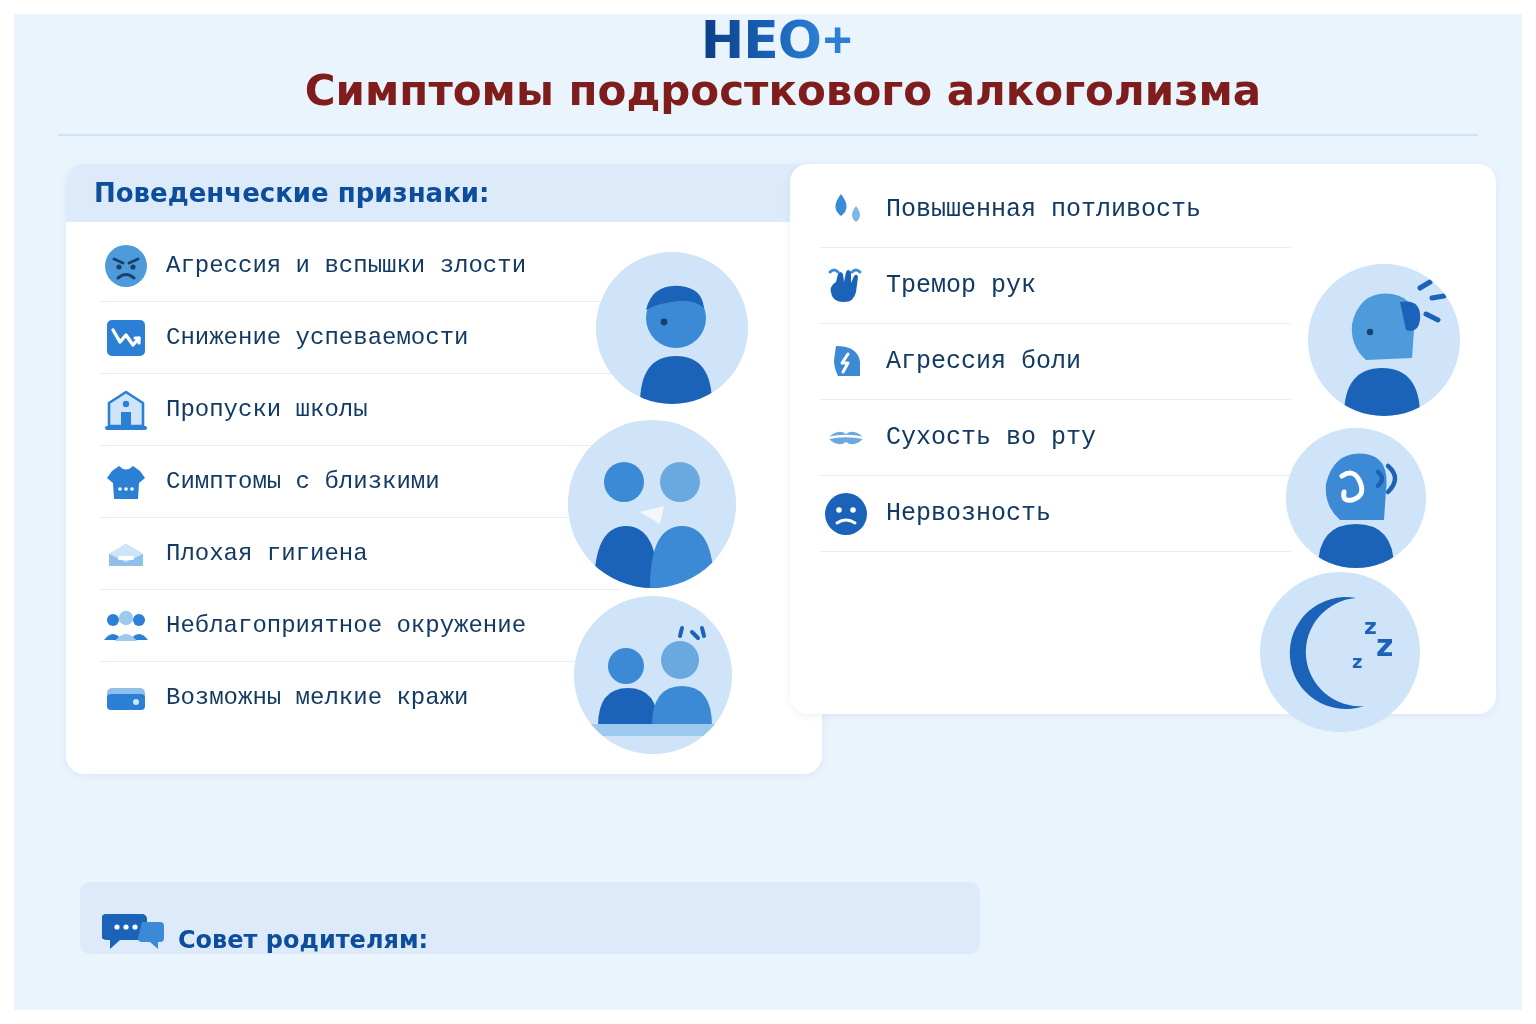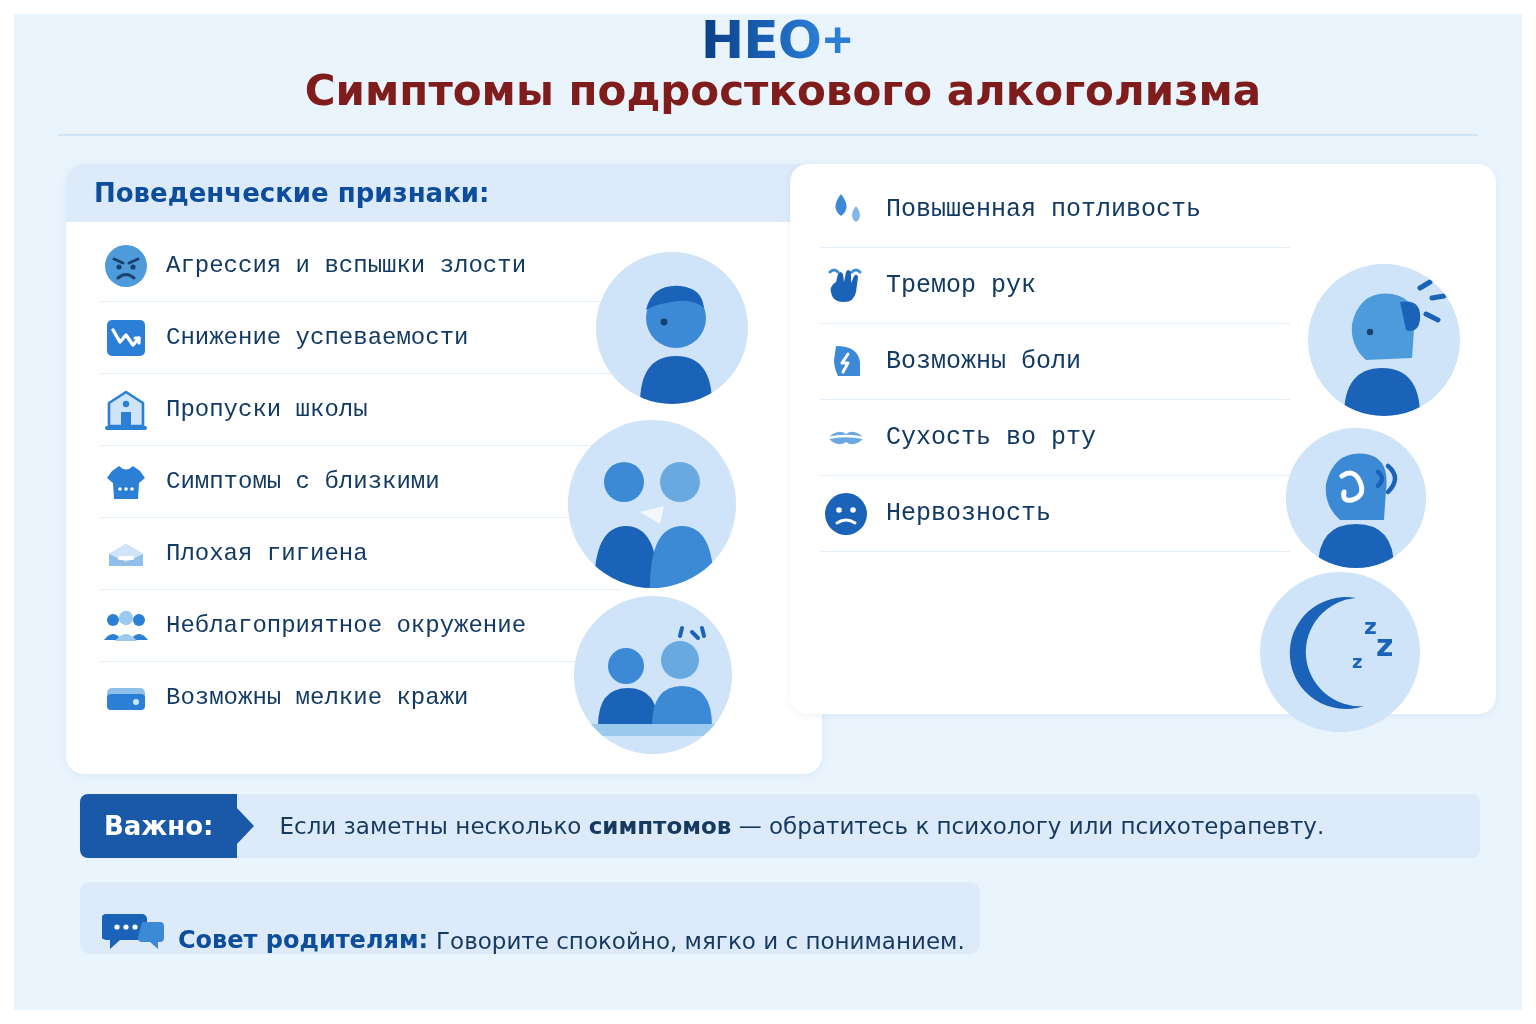--- a/index.html
+++ b/index.html
@@ -395,21 +395,21 @@
         <span class="row-label">Тремор рук</span>
       </li>
 
       <li class="row">
         <span class="row-icon">
           <svg width="48" height="48" viewBox="0 0 48 48">
             <path d="M14 8 Q36 8 38 24 L38 38 L16 38 Q12 30 12 22 Z" fill="#3c8ad6"></path>
             <path d="M26 16 l-6 9 h6 l-5 9" stroke="#ffffff" stroke-width="3" fill="none" stroke-linecap="round" stroke-linejoin="round"></path>
           </svg>
         </span>
-        <span class="row-label">Возможны боли</span>
+        <span class="row-label">Агрессия боли</span>
       </li>
 
       <li class="row">
         <span class="row-icon">
           <svg width="48" height="48" viewBox="0 0 48 48">
             <path d="M6 24 Q16 14 24 20 Q32 14 42 24 Q32 34 24 28 Q16 34 6 24 Z" fill="#6aa9e0"></path>
             <path d="M6 24 Q24 20 42 24" stroke="#ffffff" stroke-width="2.4" fill="none"></path>
           </svg>
         </span>
         <span class="row-label">Сухость во рту</span>
@@ -454,34 +454,27 @@
   <div class="illus ir3">
     <svg width="160" height="160" viewBox="0 0 160 160">
       <circle cx="80" cy="80" r="80" fill="#cfe4f8"></circle>
       <path d="M96 26 A56 56 0 1 0 104 134 A46 46 0 1 1 96 26 Z" fill="#1b63b8"></path>
       <text x="104" y="62" font-family="DejaVu Sans, sans-serif" font-size="22" font-weight="bold" fill="#1b63b8">z</text>
       <text x="116" y="84" font-family="DejaVu Sans, sans-serif" font-size="30" font-weight="bold" fill="#1b63b8">z</text>
       <text x="92" y="96" font-family="DejaVu Sans, sans-serif" font-size="18" font-weight="bold" fill="#1b63b8">z</text>
     </svg>
   </div>
 
-  <div class="important">
-    <div class="important-tag">Важно:</div>
-    <div class="important-text">
-      <span>Если заметны несколько </span><b>симптомов</b><span> — обратитесь к психологу или психотерапевту.</span>
-    </div>
-  </div>
 
   <div class="advice">
     <span class="advice-icon">
       <svg width="64" height="46" viewBox="0 0 64 46">
         <path d="M4 6 h36 a5 5 0 0 1 5 5 v16 a5 5 0 0 1 -5 5 h-22 l-10 9 v-9 h-4 a5 5 0 0 1 -5 -5 v-16 a5 5 0 0 1 5 -5 Z" fill="#1b63b8"></path>
         <circle cx="15" cy="19" r="2.6" fill="#ffffff"></circle>
         <circle cx="24" cy="19" r="2.6" fill="#ffffff"></circle>
         <circle cx="33" cy="19" r="2.6" fill="#ffffff"></circle>
         <path d="M40 14 h18 a4 4 0 0 1 4 4 v12 a4 4 0 0 1 -4 4 h-2 v7 l-8 -7 h-8 a4 4 0 0 1 -4 -4 Z" fill="#3c8ad6"></path>
       </svg>
     </span>
     <span class="advice-title">Совет родителям:</span>
-    <span class="advice-text">Говорите спокойно, мягко и с пониманием.</span>
   </div>
 
 </div>
 
 </body></html>

